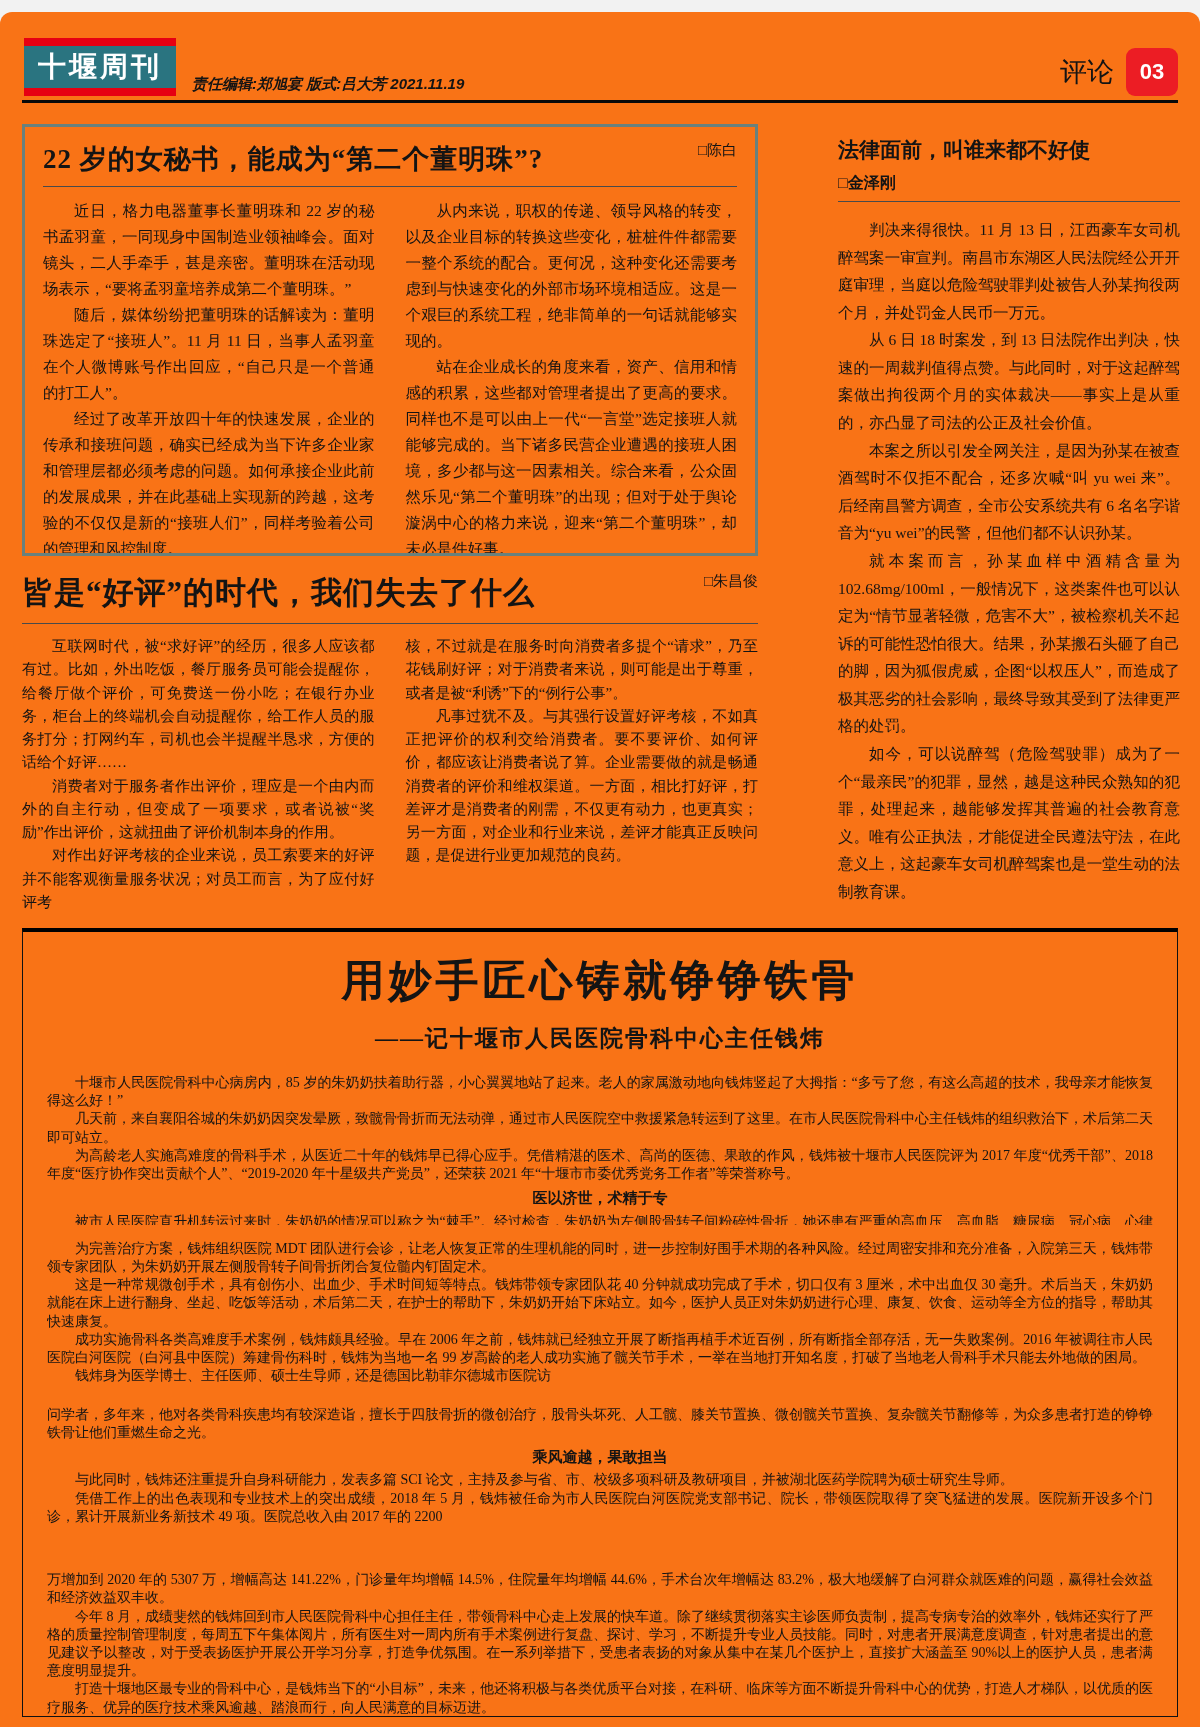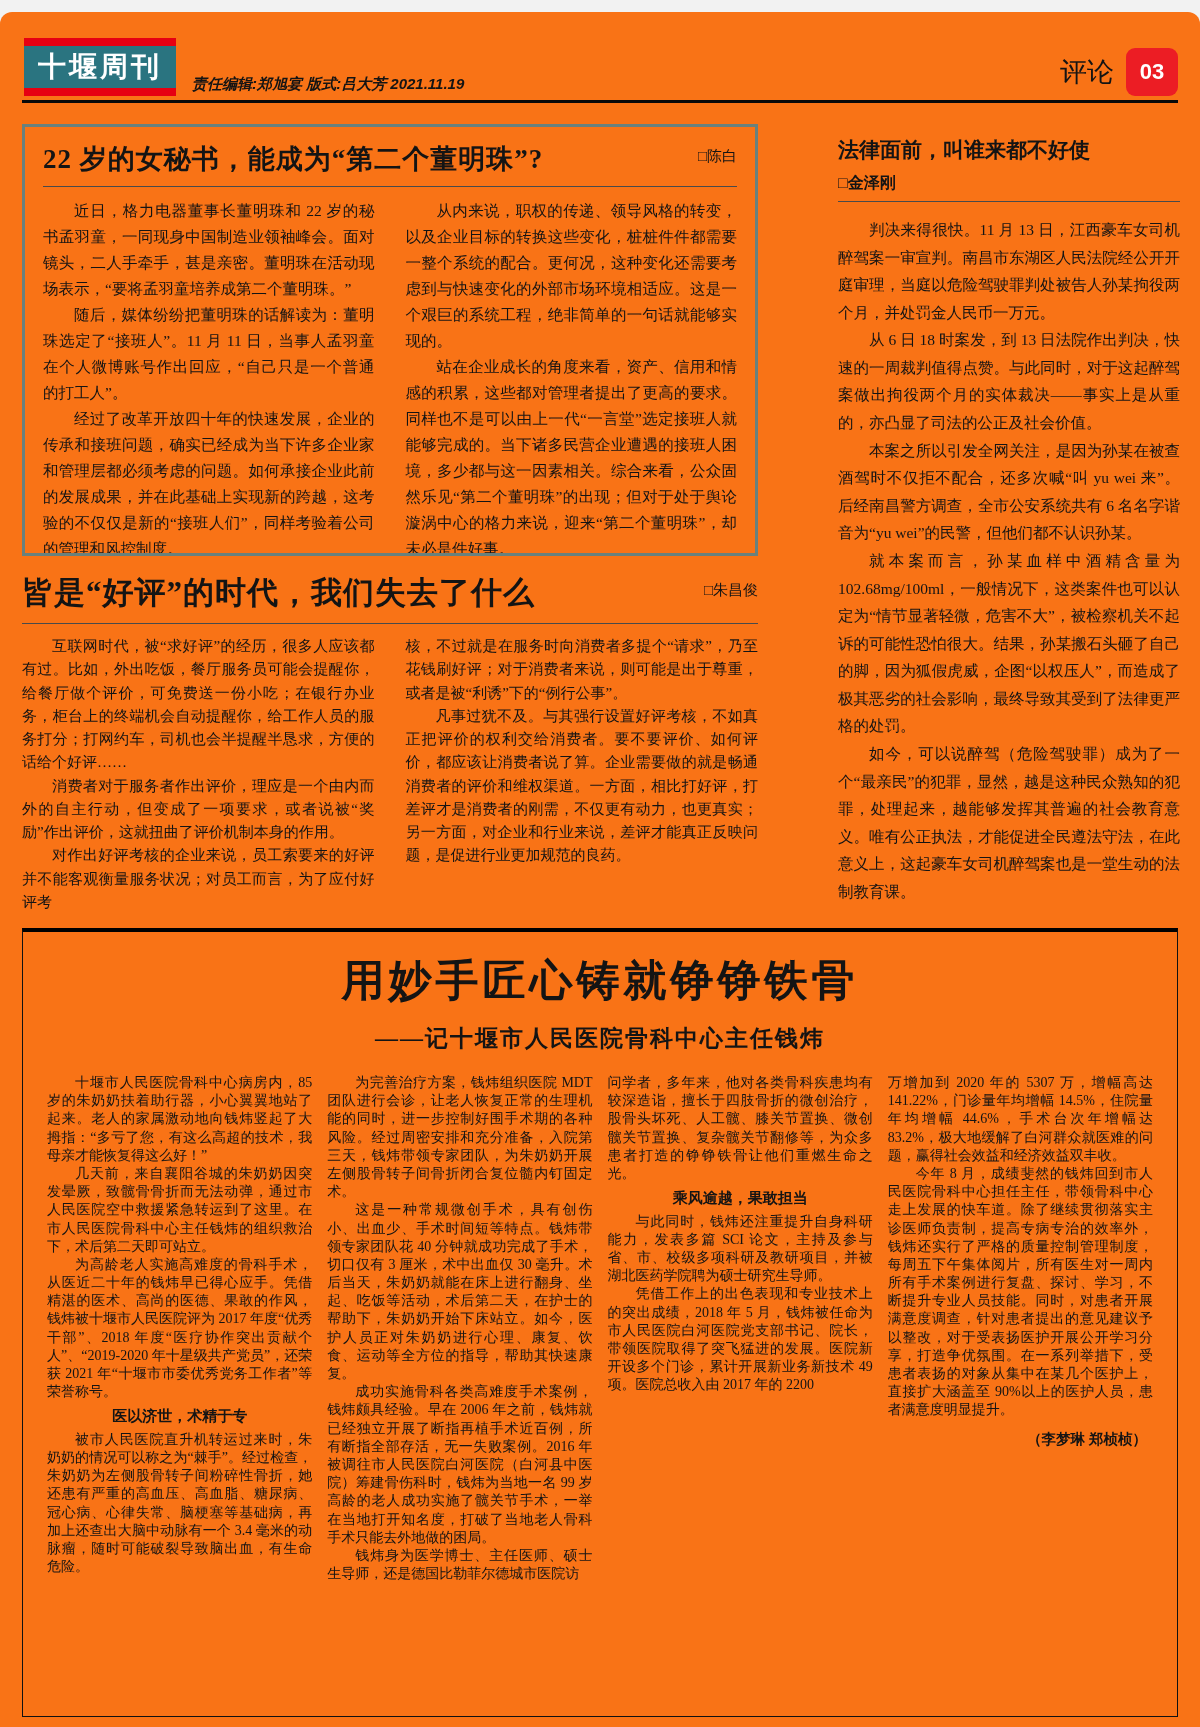--- a/index.html
+++ b/index.html
@@ -22,21 +22,21 @@
                    font-weight:400; font-family:"Liberation Sans", sans-serif; }
   .page-num { position:absolute; right:0; bottom:2px; width:52px; height:48px;
               background:#ec1d24; color:#ffffff; border-radius:9px;
               display:flex; align-items:center; justify-content:center;
               font-size:22px; font-weight:700;
               font-family:"Liberation Sans", sans-serif; }
   .hdr-rule { position:absolute; left:22px; right:22px; top:88px;
               border-top:3px solid #0a0a0a; }
 
   
-  .title-row { display:flex; align-items:center; }
+  .title-row { display:flex; align-items:flex-start; }
   .a-title { margin:0; font-weight:700; letter-spacing:1px;
              font-family:"Liberation Serif", serif; }
   .a-author { margin-left:auto; font-size:15px; white-space:nowrap;
               padding-bottom:5px; }
   .title-rule { border-top:1px solid #4a4a4a; margin:9px 0 11px; }
   .cols2 { display:flex; gap:31px; }
   .col { flex:1; text-align:justify; }
   .para { margin:0; text-indent:2em; }
   .para.noindent { text-indent:0; }
 
@@ -64,21 +64,21 @@
   .a3-body { font-size:15.5px; line-height:1.78; text-align:justify; }
 
   
   .ft { position:absolute; left:22px; top:916px; width:1156px; height:789px;
         border:1px solid #111; border-top:4px solid #000; box-sizing:border-box;
         padding:16px 24px 8px; overflow:hidden; }
   .ft-title { margin:4px 0 0; text-align:center; font-size:43px; font-weight:700;
               letter-spacing:4px; font-family:"Liberation Serif", serif; }
   .ft-subtitle { text-align:center; font-size:23px; font-weight:600;
                  letter-spacing:2px; margin-top:13px; }
-  .cols4 { display:flex; gap:15px; margin-top:20px; height:648px; }
+  .cols4 { display:flex; gap:15px; margin-top:20px; height:648px;flex-direction:column; }
   .fcol { flex:1; font-size:14px; line-height:1.3; text-align:justify;
           overflow:hidden; }
   .subhead { margin:5px 0; text-align:center; font-size:15px; font-weight:700;
              font-family:"Liberation Sans", sans-serif; }
   .byline { margin:10px 6px 0 0; text-align:right; font-weight:700;
             font-size:14.5px; font-family:"Liberation Sans", sans-serif;
             text-indent:0; }
 </style>
 </head>
 <body>
@@ -167,18 +167,19 @@
         </div>
       <div class="fcol">
           <p class="para noindent">问学者，多年来，他对各类骨科疾患均有较深造诣，擅长于四肢骨折的微创治疗，股骨头坏死、人工髋、膝关节置换、微创髋关节置换、复杂髋关节翻修等，为众多患者打造的铮铮铁骨让他们重燃生命之光。</p>
           <h4 class="subhead">乘风逾越，果敢担当</h4>
           <p class="para">与此同时，钱炜还注重提升自身科研能力，发表多篇 SCI 论文，主持及参与省、市、校级多项科研及教研项目，并被湖北医药学院聘为硕士研究生导师。</p>
           <p class="para">凭借工作上的出色表现和专业技术上的突出成绩，2018 年 5 月，钱炜被任命为市人民医院白河医院党支部书记、院长，带领医院取得了突飞猛进的发展。医院新开设多个门诊，累计开展新业务新技术 49 项。医院总收入由 2017 年的 2200</p>
         </div>
       <div class="fcol">
           <p class="para noindent">万增加到 2020 年的 5307 万，增幅高达 141.22%，门诊量年均增幅 14.5%，住院量年均增幅 44.6%，手术台次年增幅达 83.2%，极大地缓解了白河群众就医难的问题，赢得社会效益和经济效益双丰收。</p>
           <p class="para">今年 8 月，成绩斐然的钱炜回到市人民医院骨科中心担任主任，带领骨科中心走上发展的快车道。除了继续贯彻落实主诊医师负责制，提高专病专治的效率外，钱炜还实行了严格的质量控制管理制度，每周五下午集体阅片，所有医生对一周内所有手术案例进行复盘、探讨、学习，不断提升专业人员技能。同时，对患者开展满意度调查，针对患者提出的意见建议予以整改，对于受表扬医护开展公开学习分享，打造争优氛围。在一系列举措下，受患者表扬的对象从集中在某几个医护上，直接扩大涵盖至 90%以上的医护人员，患者满意度明显提升。</p>
+          <p class="para">打造十堰地区最专业的骨科中心，是钱炜当下的“小目标”，未来，他还将积极与各类优质平台对接，在科研、临床等方面不断提升骨科中心的优势，打造人才梯队，以优质的医疗服务、优异的医疗技术乘风逾越、踏浪而行，向人民满意的目标迈进。</p>
           <p class="byline">（李梦琳 郑桢桢）</p>
         </div>
     </div>
   </section>
 
 </div>
 
 </body></html>

